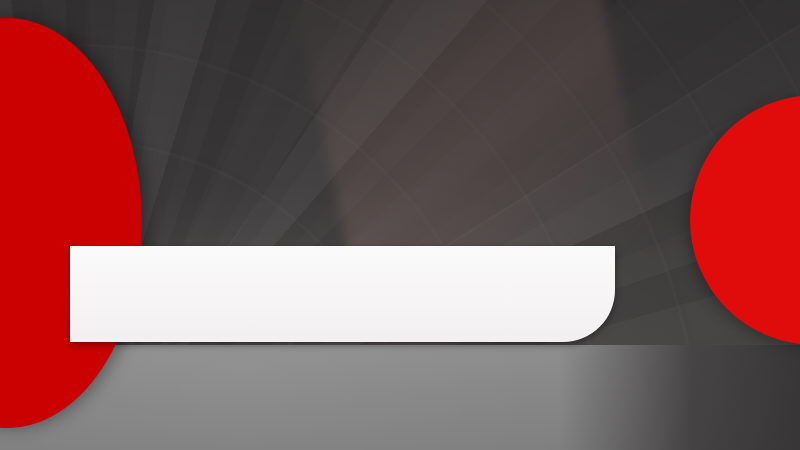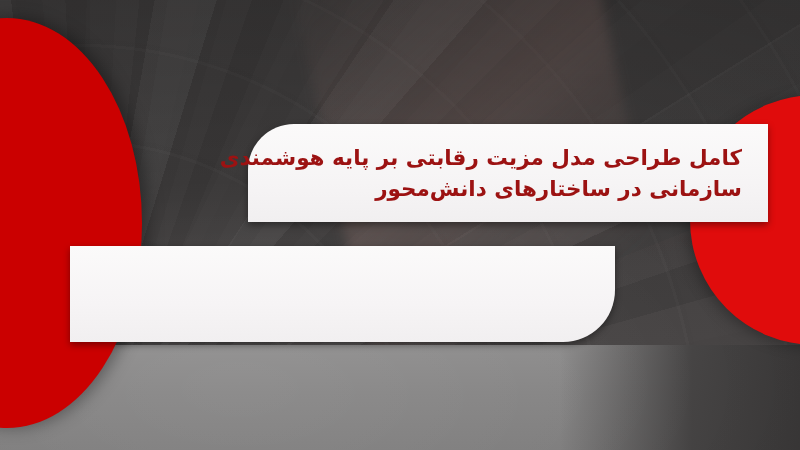--- a/index.html
+++ b/index.html
@@ -158,22 +158,18 @@
   <div class="bg-rays2"></div>
   <div class="bg-arcs"></div>
   <div class="bg-warm"></div>
   <div class="bg-lower"></div>
   <div class="bg-lower-dark"></div>
   <div class="bg-vignette"></div>
 
   <div class="red-circle-right"></div>
   <div class="red-ellipse-left"></div>
 
-  <div class="title-box">
-    <div class="title-line">کامل طراحی مدل مزیت رقابتی بر پایه هوشمندی</div>
-    <div class="title-line">سازمانی در ساختارهای دانش‌محور</div>
-  </div>
 
   <div class="body-box">
     <div style="width:100%;height:100%"></div>
   </div>
 
 </div>
 
 </body></html>

